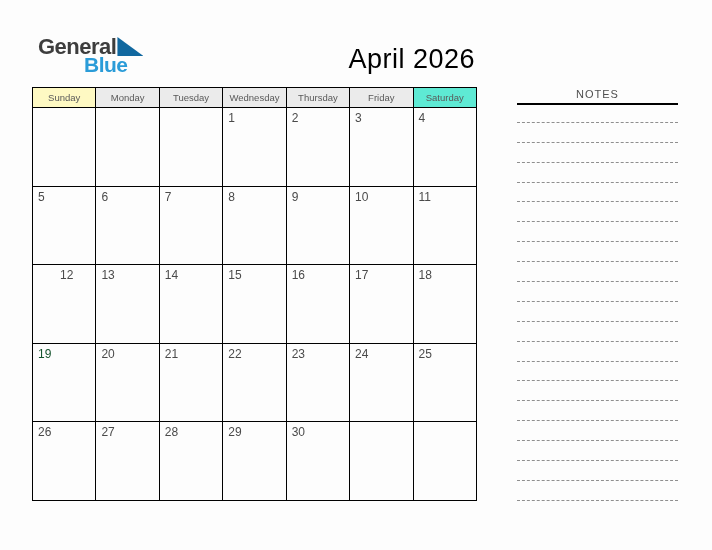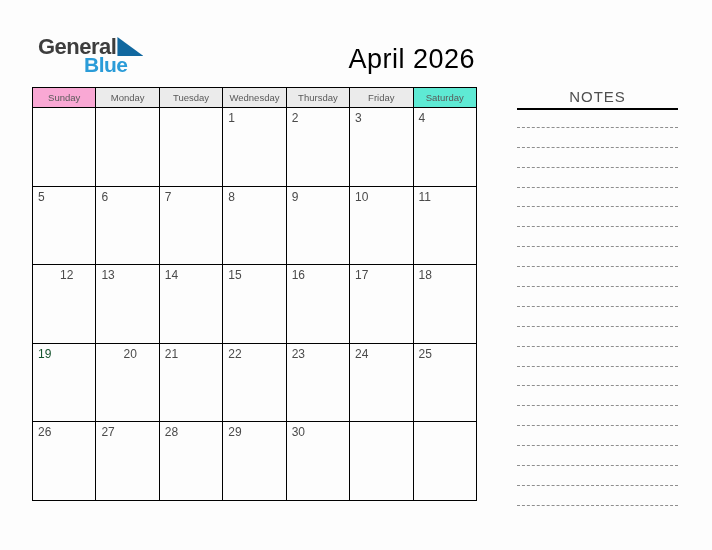--- a/index.html
+++ b/index.html
@@ -53,21 +53,21 @@
     height:74.5px;
     border:1px solid #000;
     vertical-align:top;text-align:left;
     padding:3px 0 0 5px;
     font-size:12px;
   }
 
   
   .notes{position:absolute;left:517px;top:88px;width:161px;}
   .notes-title{
-    text-align:center;font-size:15px;letter-spacing:1px;
+    text-align:center;font-size:11px;letter-spacing:1px;
     padding-bottom:3px;
   }
   .notes-underline{border-bottom:2px solid #000;}
   #notes-lines{margin-top:-2px;}
   .note-line{
     height:18.9px;
     border-bottom:1.5px dashed #8f8f8f;
   }
 </style>
 </head>
@@ -81,21 +81,21 @@
       <span class="logo-flag" style="background: rgb(17, 104, 159);"></span>
     </div>
     <div class="logo-blue" style="color: rgb(43, 156, 216);">Blue</div>
   </div>
 
   <h1 class="title">April 2026</h1>
 
   <table class="calendar">
     <thead>
       <tr id="weekday-row">
-          <th style="background: #f9a8d4; color: rgb(89, 89, 89); border-color: rgb(0, 0, 0);">Sunday</th>
+          <th style="background: #fef9c3; color: rgb(89, 89, 89); border-color: rgb(0, 0, 0);">Sunday</th>
           <th style="background: rgb(235, 235, 235); color: rgb(89, 89, 89); border-color: rgb(0, 0, 0);">Monday</th>
           <th style="background: rgb(235, 235, 235); color: rgb(89, 89, 89); border-color: rgb(0, 0, 0);">Tuesday</th>
           <th style="background: rgb(235, 235, 235); color: rgb(89, 89, 89); border-color: rgb(0, 0, 0);">Wednesday</th>
           <th style="background: rgb(235, 235, 235); color: rgb(89, 89, 89); border-color: rgb(0, 0, 0);">Thursday</th>
           <th style="background: rgb(235, 235, 235); color: rgb(89, 89, 89); border-color: rgb(0, 0, 0);">Friday</th>
           <th style="background: #5eead4; color: rgb(89, 89, 89); border-color: rgb(0, 0, 0);">Saturday</th>
         </tr>
     </thead>
     <tbody id="weeks-body">
         <tr>
@@ -120,21 +120,21 @@
           <td style="border-color: rgb(0, 0, 0); text-align: center;"><span style="color: rgb(74, 74, 74);">12</span></td>
           <td style="border-color: rgb(0, 0, 0);"><span style="color: rgb(74, 74, 74);">13</span></td>
           <td style="border-color: rgb(0, 0, 0);"><span style="color: rgb(74, 74, 74);">14</span></td>
           <td style="border-color: rgb(0, 0, 0);"><span style="color: rgb(74, 74, 74);">15</span></td>
           <td style="border-color: rgb(0, 0, 0);"><span style="color: rgb(74, 74, 74);">16</span></td>
           <td style="border-color: rgb(0, 0, 0);"><span style="color: rgb(74, 74, 74);">17</span></td>
           <td style="border-color: rgb(0, 0, 0);"><span style="color: rgb(74, 74, 74);">18</span></td>
         </tr>
         <tr>
           <td style="border-color: rgb(0, 0, 0);"><span style="color: #14532d;">19</span></td>
-          <td style="border-color: rgb(0, 0, 0); text-align: center;"><span style="color: rgb(74, 74, 74);">20</span></td>
+          <td style="border-color: rgb(0, 0, 0);"><span style="color: rgb(74, 74, 74);">20</span></td>
           <td style="border-color: rgb(0, 0, 0);"><span style="color: rgb(74, 74, 74);">21</span></td>
           <td style="border-color: rgb(0, 0, 0);"><span style="color: rgb(74, 74, 74);">22</span></td>
           <td style="border-color: rgb(0, 0, 0);"><span style="color: rgb(74, 74, 74);">23</span></td>
           <td style="border-color: rgb(0, 0, 0);"><span style="color: rgb(74, 74, 74);">24</span></td>
           <td style="border-color: rgb(0, 0, 0);"><span style="color: rgb(74, 74, 74);">25</span></td>
         </tr>
         <tr>
           <td style="border-color: rgb(0, 0, 0);"><span style="color: rgb(74, 74, 74);">26</span></td>
           <td style="border-color: rgb(0, 0, 0);"><span style="color: rgb(74, 74, 74);">27</span></td>
           <td style="border-color: rgb(0, 0, 0);"><span style="color: rgb(74, 74, 74);">28</span></td>

